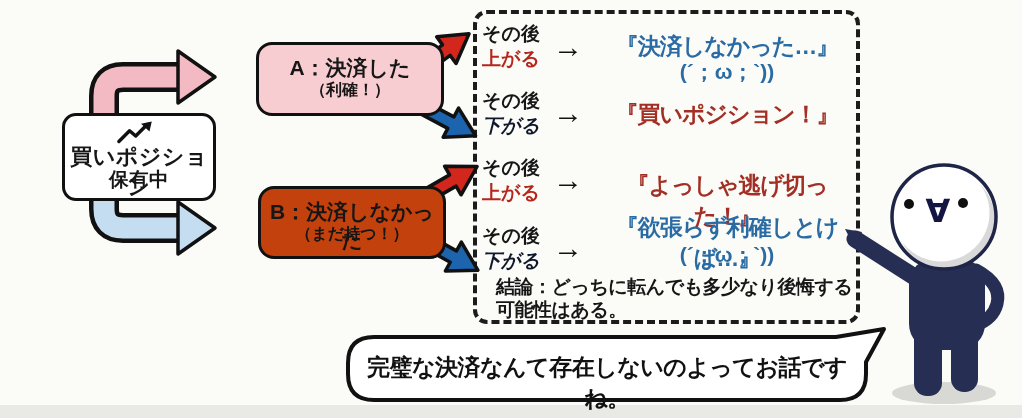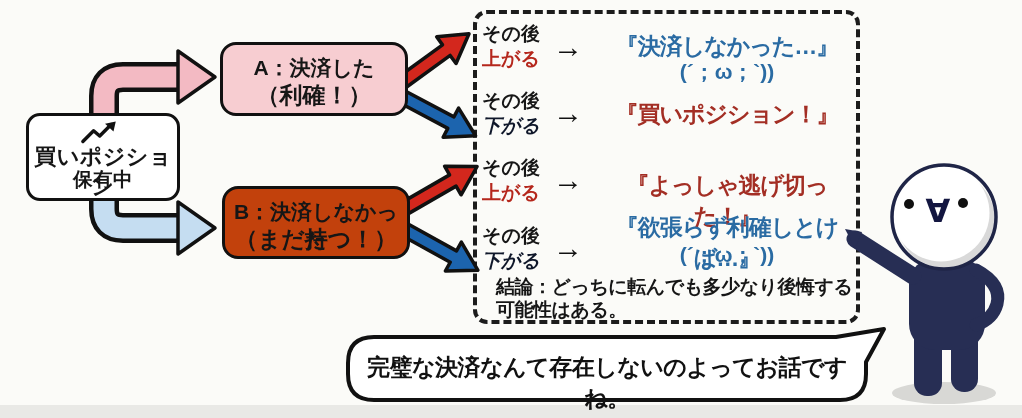--- a/index.html
+++ b/index.html
@@ -8,29 +8,29 @@
     background:#fbfbf8;
     font-family:"Liberation Sans","DejaVu Sans",sans-serif;
     font-weight:bold;color:#161616;
   }
   .abs{position:absolute;}
   .bottom-band{left:0;top:405px;width:1022px;height:13px;background:#e9e9e6;z-index:0;}
   .dashed-box{left:473px;top:10px;width:379px;height:306px;border:4px dashed #1c1c1c;border-radius:14px;z-index:1;background:transparent;}
   .art{left:0;top:0;width:1022px;height:418px;z-index:2;pointer-events:none;}
   .art-over{left:0;top:0;width:1022px;height:418px;z-index:5;pointer-events:none;}
 
-  .box{border:3.5px solid #111;z-index:3;text-align:center;}
+  .box{border:3.5px solid #111;z-index:3;text-align:center;margin-left:36px;}
   .start-box{left:26px;top:113px;width:148px;height:82px;background:#ffffff;border-radius:14px;}
   .start-box .l1{position:absolute;left:0;top:26px;width:100%;font-size:22px;letter-spacing:0.5px;}
   .start-box .l2{position:absolute;left:0;top:50px;width:100%;font-size:19.5px;letter-spacing:0.5px;}
   .trend{position:absolute;left:50px;top:4px;}
   .a-box{left:220px;top:42px;width:182px;height:68px;background:#f7cdd1;border-radius:16px;}
   .b-box{left:222px;top:186px;width:182px;height:67px;background:#c2410c;border-radius:16px;}
   .a-box .l1,.b-box .l1{position:absolute;left:0;top:9px;width:100%;font-size:21px;}
-  .a-box .l2,.b-box .l2{position:absolute;left:0;top:35px;width:100%;font-size:23px;}
+  .a-box .l2,.b-box .l2{position:absolute;left:0;top:35px;width:100%;font-size:16px;}
 
   .cond{left:482px;width:80px;z-index:3;font-size:19px;line-height:25px;text-align:left;}
   .cond .red{color:#b5271c;}
   .cond .blue{color:#0f172a;font-style:italic;}
   .r1{top:21px;} .r2{top:88px;} .r3{top:155px;} .r4{top:223px;}
   .arrow-glyph{left:546px;width:44px;z-index:3;font-size:30px;text-align:center;color:#111;}
   .g1{top:30px;} .g2{top:96px;} .g3{top:163px;} .g4{top:231px;}
   .quote{left:598px;width:258px;z-index:3;font-size:23px;text-align:center;letter-spacing:-1px;}
   .quote.blue,.emoticon{color:#2a6ba3;}
   .quote.red{color:#a32e24;}

